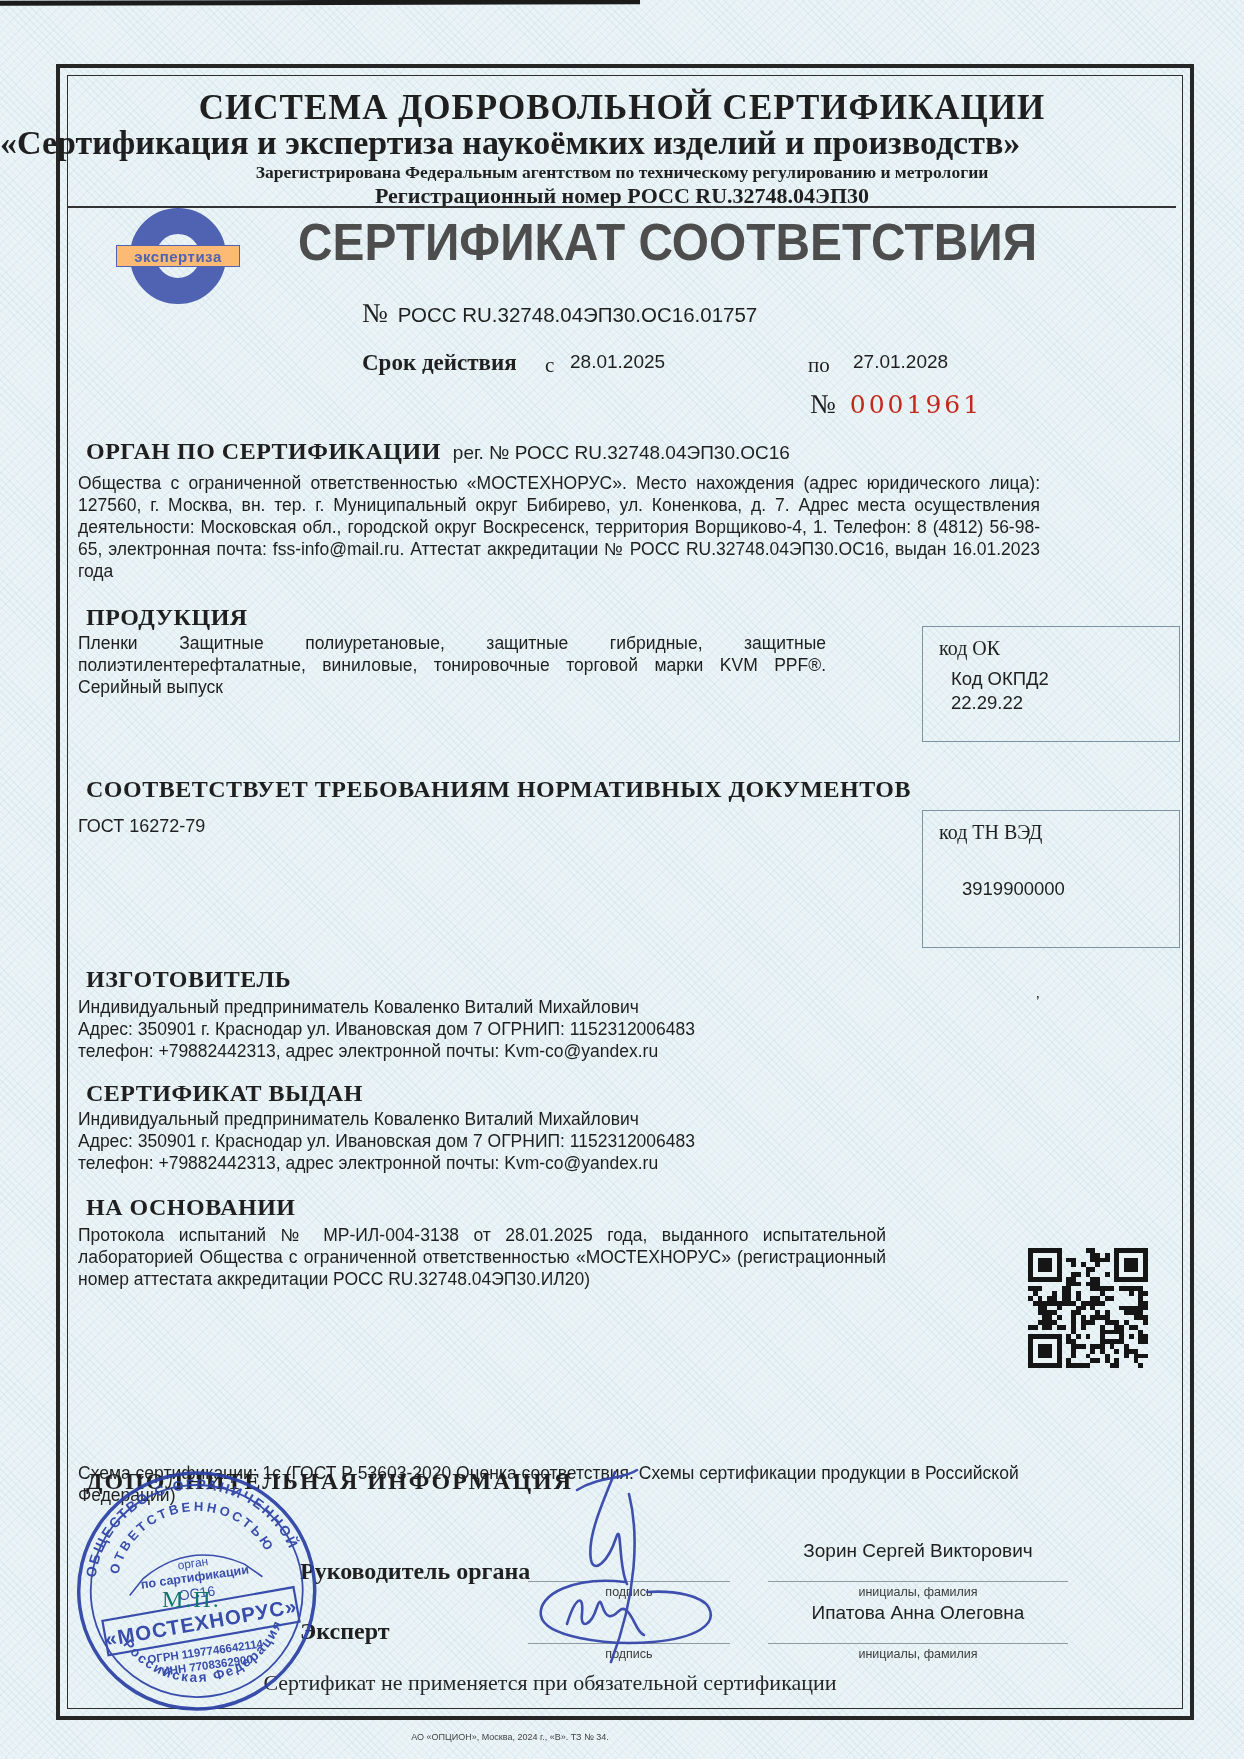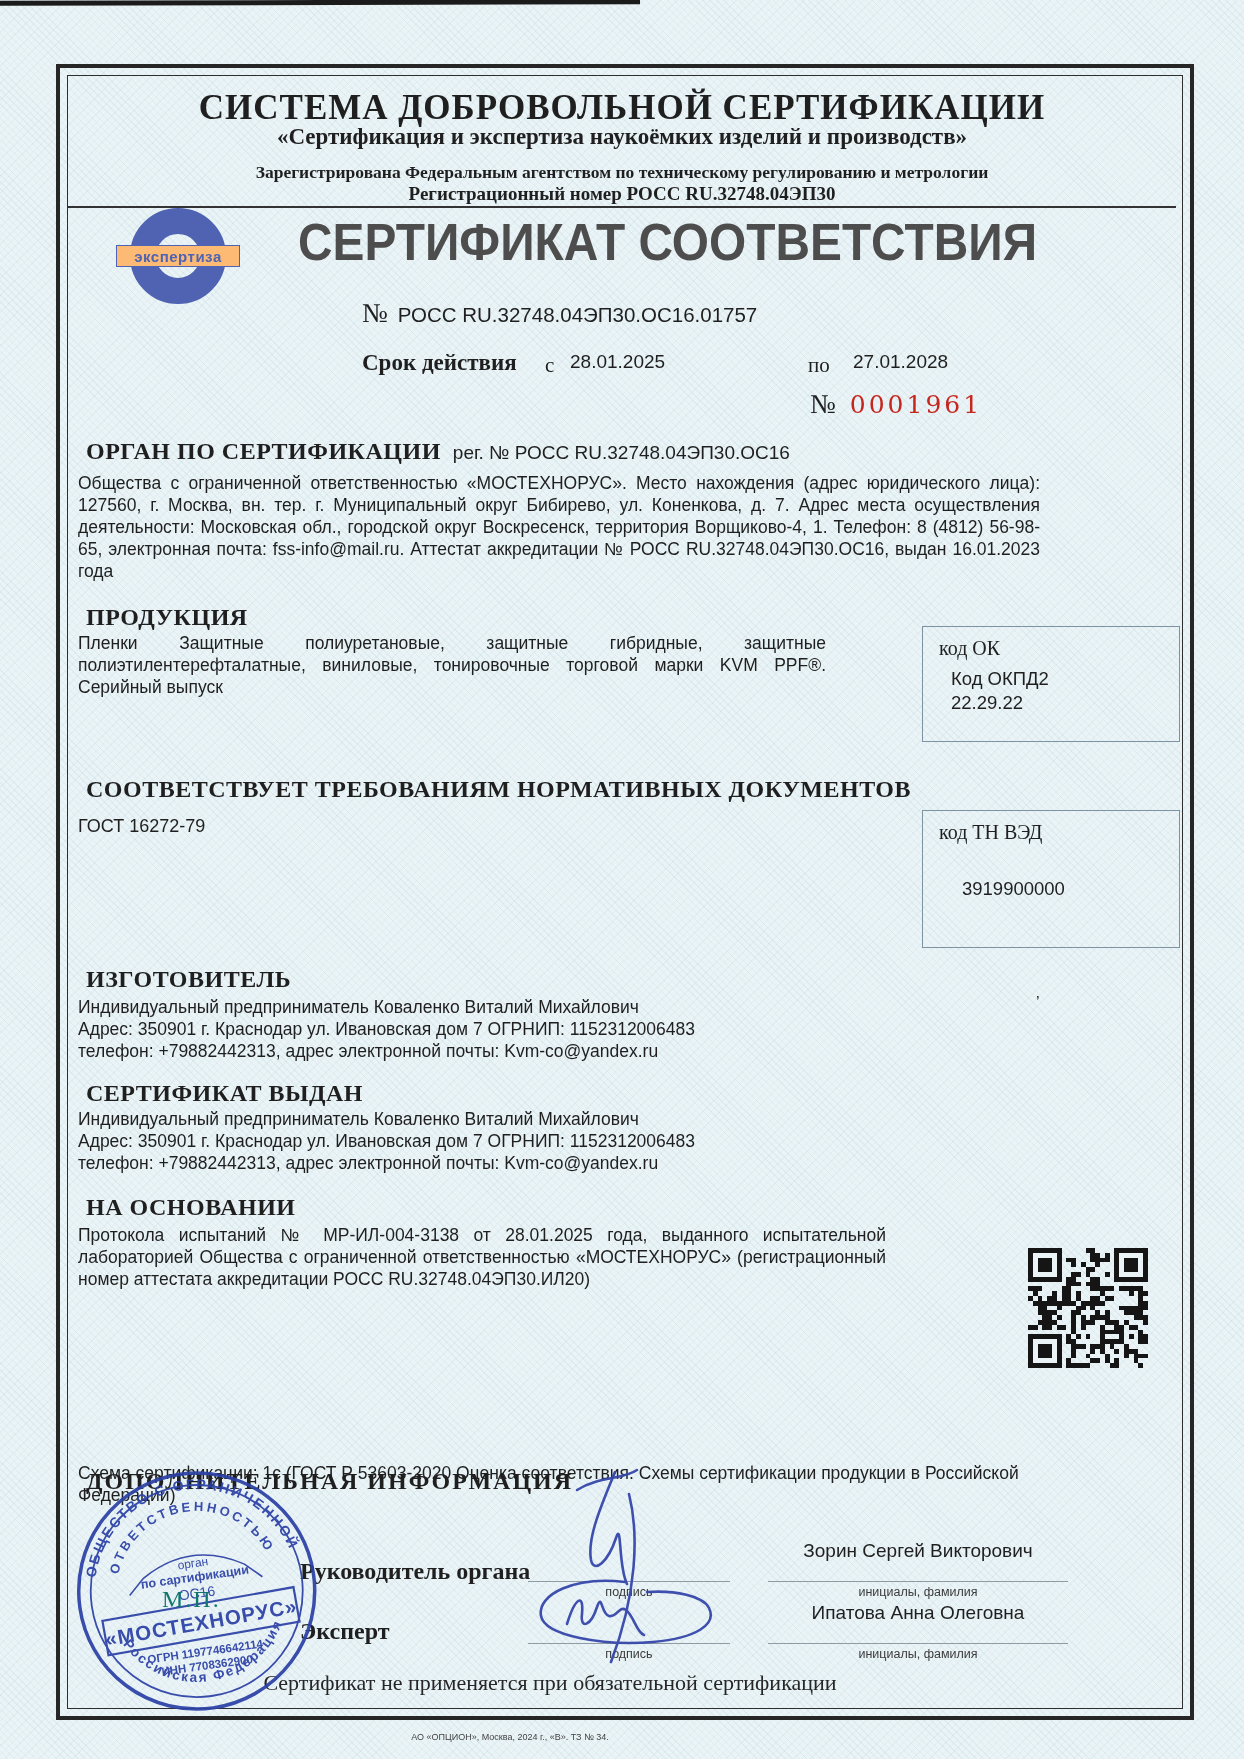--- a/index.html
+++ b/index.html
@@ -28,23 +28,23 @@
   }
   .abs{position:absolute;}
   .serif{font-family:"Liberation Serif",serif;}
   .sans{font-family:"Liberation Sans",sans-serif;}
 
   .scan-edge{left:0;top:0;width:640px;height:5px;background:#1b1b1b;transform:skewY(-.15deg);}
   .frame-outer{left:56px;top:64px;width:1130px;height:1648px;border:4px solid #262626;}
   .frame-inner{position:absolute;left:7px;top:7px;right:7px;bottom:7px;border:1.5px solid #2e2e2e;}
 
   .hdr1{left:0;top:88px;width:100%;text-align:center;font-size:35px;font-weight:bold;letter-spacing:1px;}
-  .hdr2{left:0;top:124px;width:100%;text-align:center;font-size:23px;font-weight:bold;}
+  .hdr2{left:0;top:124px;width:100%;font-size:34px;font-weight:bold;}
   .hdr3{left:0;top:162px;width:100%;text-align:center;font-size:17.5px;font-weight:bold;}
-  .hdr4{left:0;top:183px;width:100%;text-align:center;font-size:19px;font-weight:bold;}
+  .hdr4{left:0;top:183px;width:100%;text-align:center;font-size:22px;font-weight:bold;}
   .hdr-rule{left:68px;top:206px;width:1108px;height:0;border-top:2.5px solid #333;}
 
   .logo{left:116px;top:212px;width:124px;height:88px;}
   .logo .ring{position:absolute;left:14px;top:-4px;width:96px;height:96px;border-radius:50%;
     border:26px solid var(--logo-blue);box-sizing:border-box;}
   .logo .notch{position:absolute;left:10px;top:36px;width:24px;height:16px;background:var(--paper);}
   .logo .band{position:absolute;left:0px;top:33px;width:124px;height:22px;background:#fdba74;
     border:1.5px solid var(--logo-blue);box-sizing:border-box;display:flex;align-items:center;justify-content:center;}
   .logo .band span{color:var(--logo-blue);font-weight:bold;font-size:15px;letter-spacing:.5px;}
 

